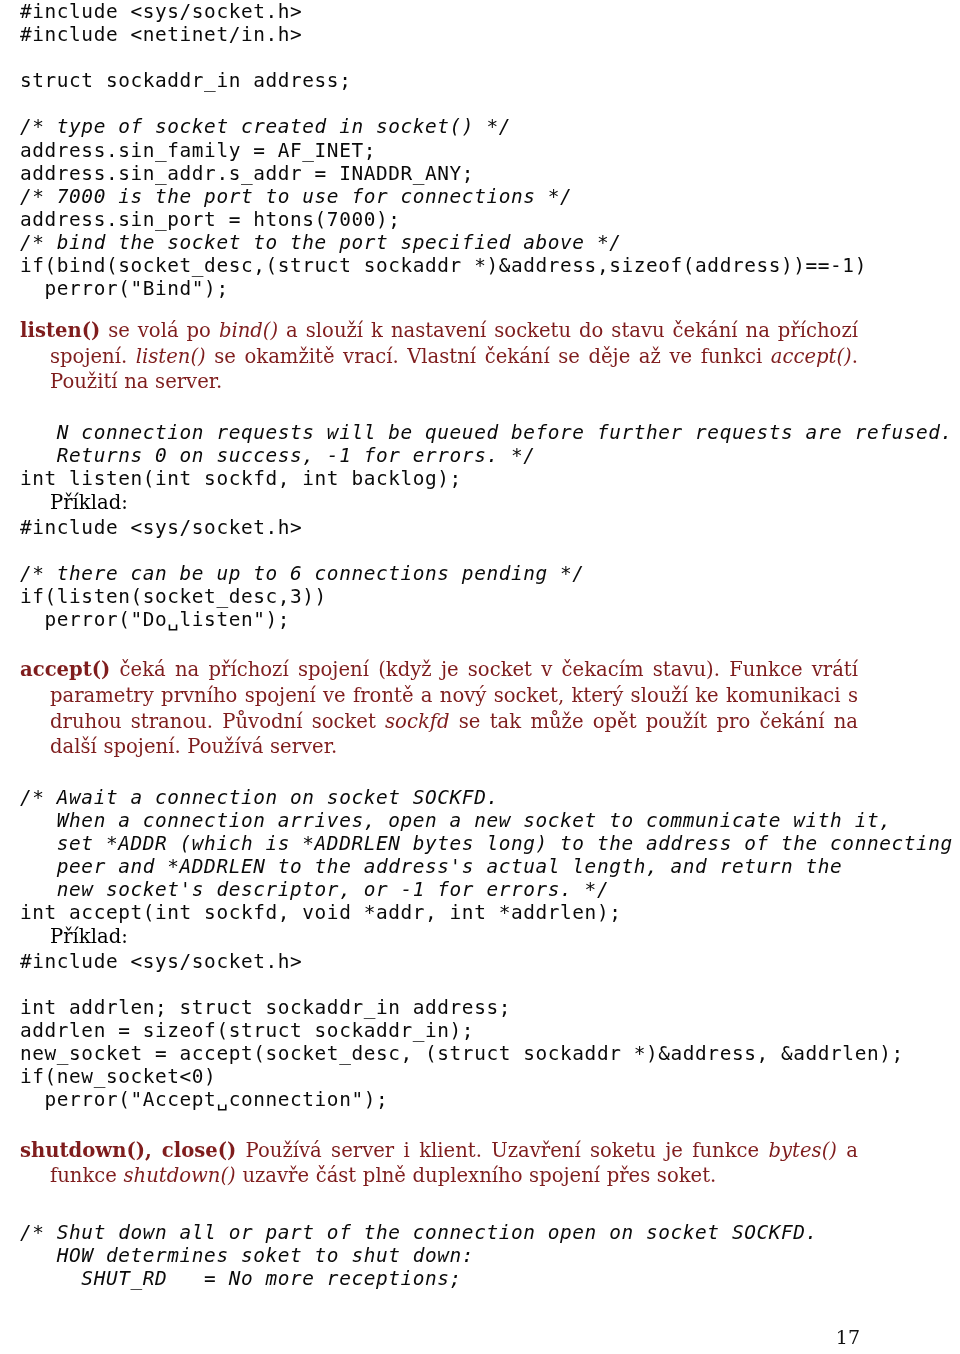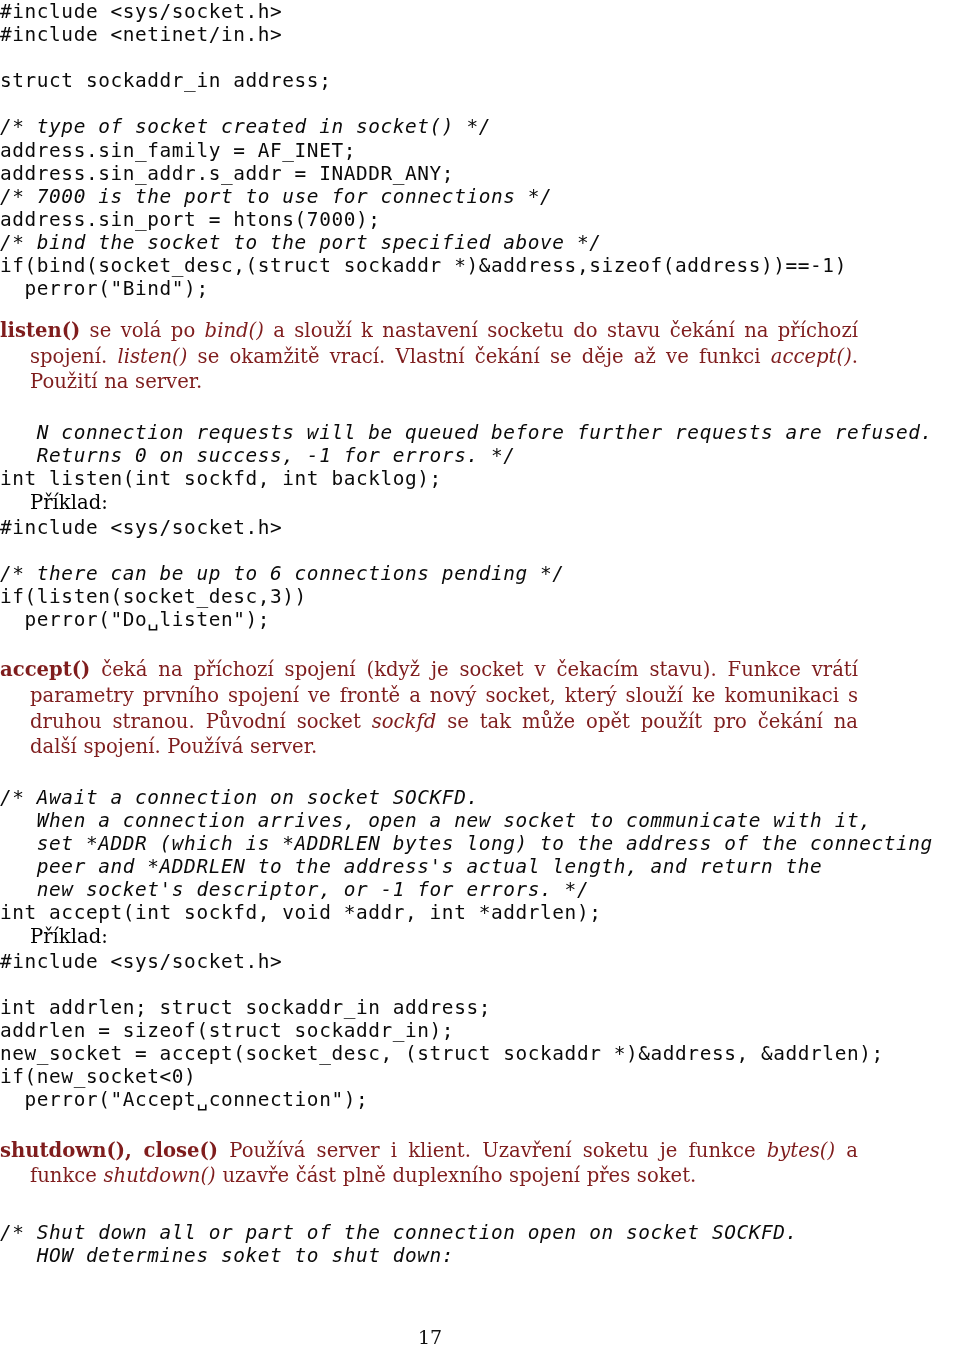--- a/index.html
+++ b/index.html
@@ -15,21 +15,21 @@
     font-family: "DejaVu Serif", "Liberation Serif", serif;
     color: #000000;
     -webkit-font-smoothing: antialiased;
   }
 
   .page {
     position: relative;
     width: 860px;
     height: 1354px;
     box-sizing: border-box;
-    padding: 0 2px 0 0;
+    padding: 0 2px 0 20px;
   }
 
   
   .code {
     font-family: "DejaVu Sans Mono", "Liberation Mono", monospace;
     font-size: 19.4px;
     line-height: 23.1px;
     letter-spacing: 0.6px;
     white-space: pre;
     margin: 0;
@@ -79,21 +79,21 @@
 
   
   .sp { display: block; }
 
   
   .folio {
     position: absolute;
     left: 0;
     right: 0;
     top: 1326px;
-    text-align: center;
+    text-align: right;
     font-family: "DejaVu Serif", "Liberation Serif", serif;
     font-size: 19px;
     color: #111111;
   }
 </style>
 </head>
 <body>
 
 <div class="page">
 
@@ -122,17 +122,17 @@
   <p class="priklad">Příklad:</p>
 
   <pre class="code"><span class="code-line">#include &lt;sys/socket.h&gt;</span><span class="blank"></span><span class="code-line">int addrlen; struct sockaddr_in address;</span><span class="code-line">addrlen = sizeof(struct sockaddr_in);</span><span class="code-line">new_socket = accept(socket_desc, (struct sockaddr *)&amp;address, &amp;addrlen);</span><span class="code-line">if(new_socket&lt;0)</span><span class="code-line">  perror("Accept␣connection");</span></pre>
 
   <div class="sp" style="height:26px"></div>
 
   <p class="para"><span class="term">shutdown(), close()</span><span> Používá server i klient. Uzavření soketu je funkce </span><span class="it">bytes()</span><span> a funkce </span><span class="it">shutdown()</span><span> uzavře část plně duplexního spojení přes soket.</span></p>
 
   <div class="sp" style="height:32px"></div>
 
-  <pre class="code"><span class="code-line cmt">/* Shut down all or part of the connection open on socket SOCKFD.</span><span class="code-line cmt">   HOW determines soket to shut down:</span></pre>
+  <pre class="code"><span class="code-line cmt">/* Shut down all or part of the connection open on socket SOCKFD.</span><span class="code-line cmt">   HOW determines soket to shut down:</span><span class="code-line cmt">     SHUT_RD   = No more receptions;</span></pre>
 
   <div class="folio">17</div>
 
 </div>
 
 </body></html>

